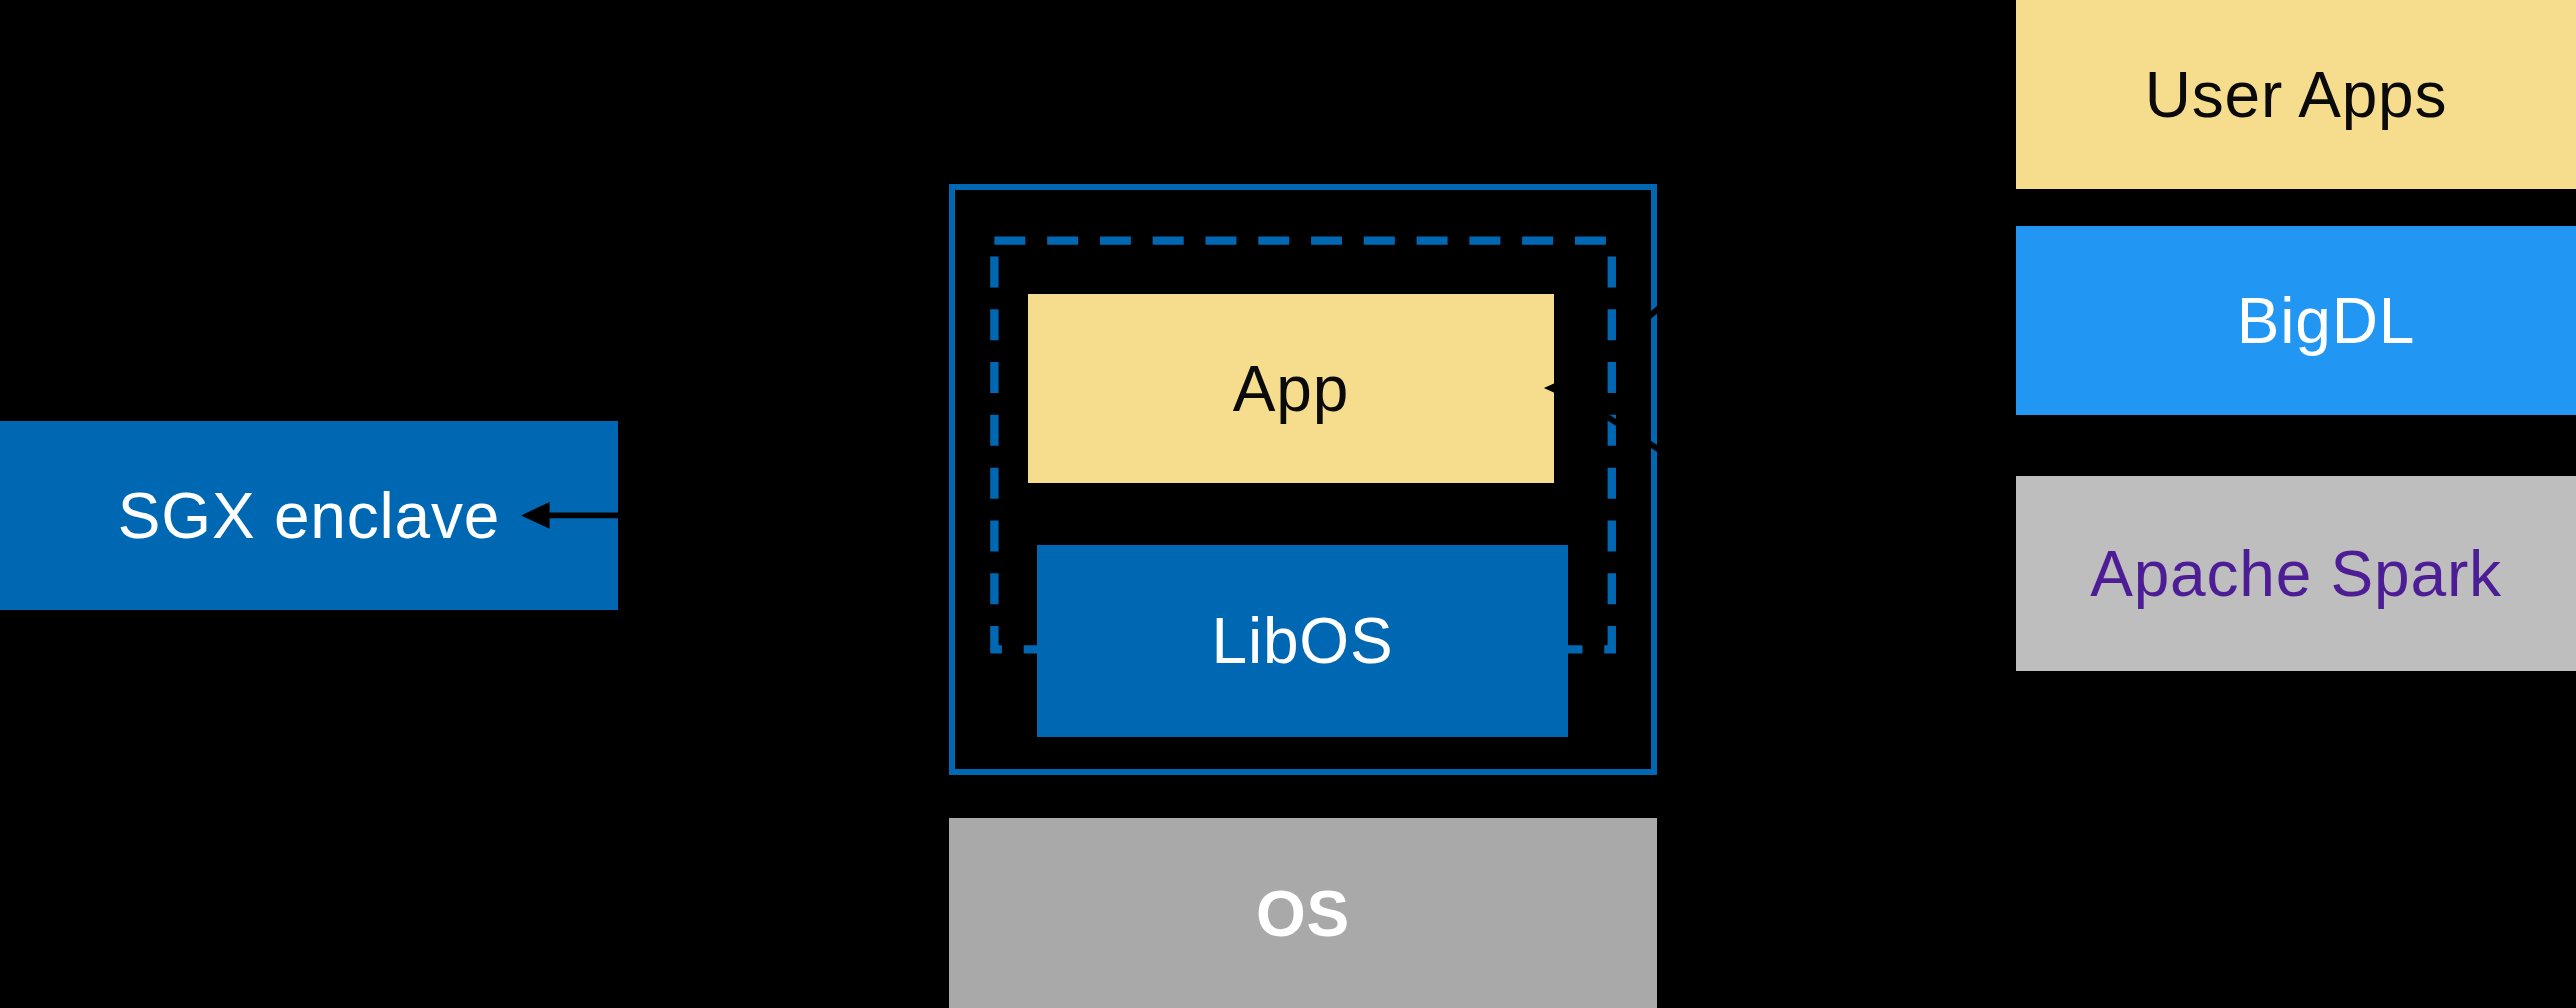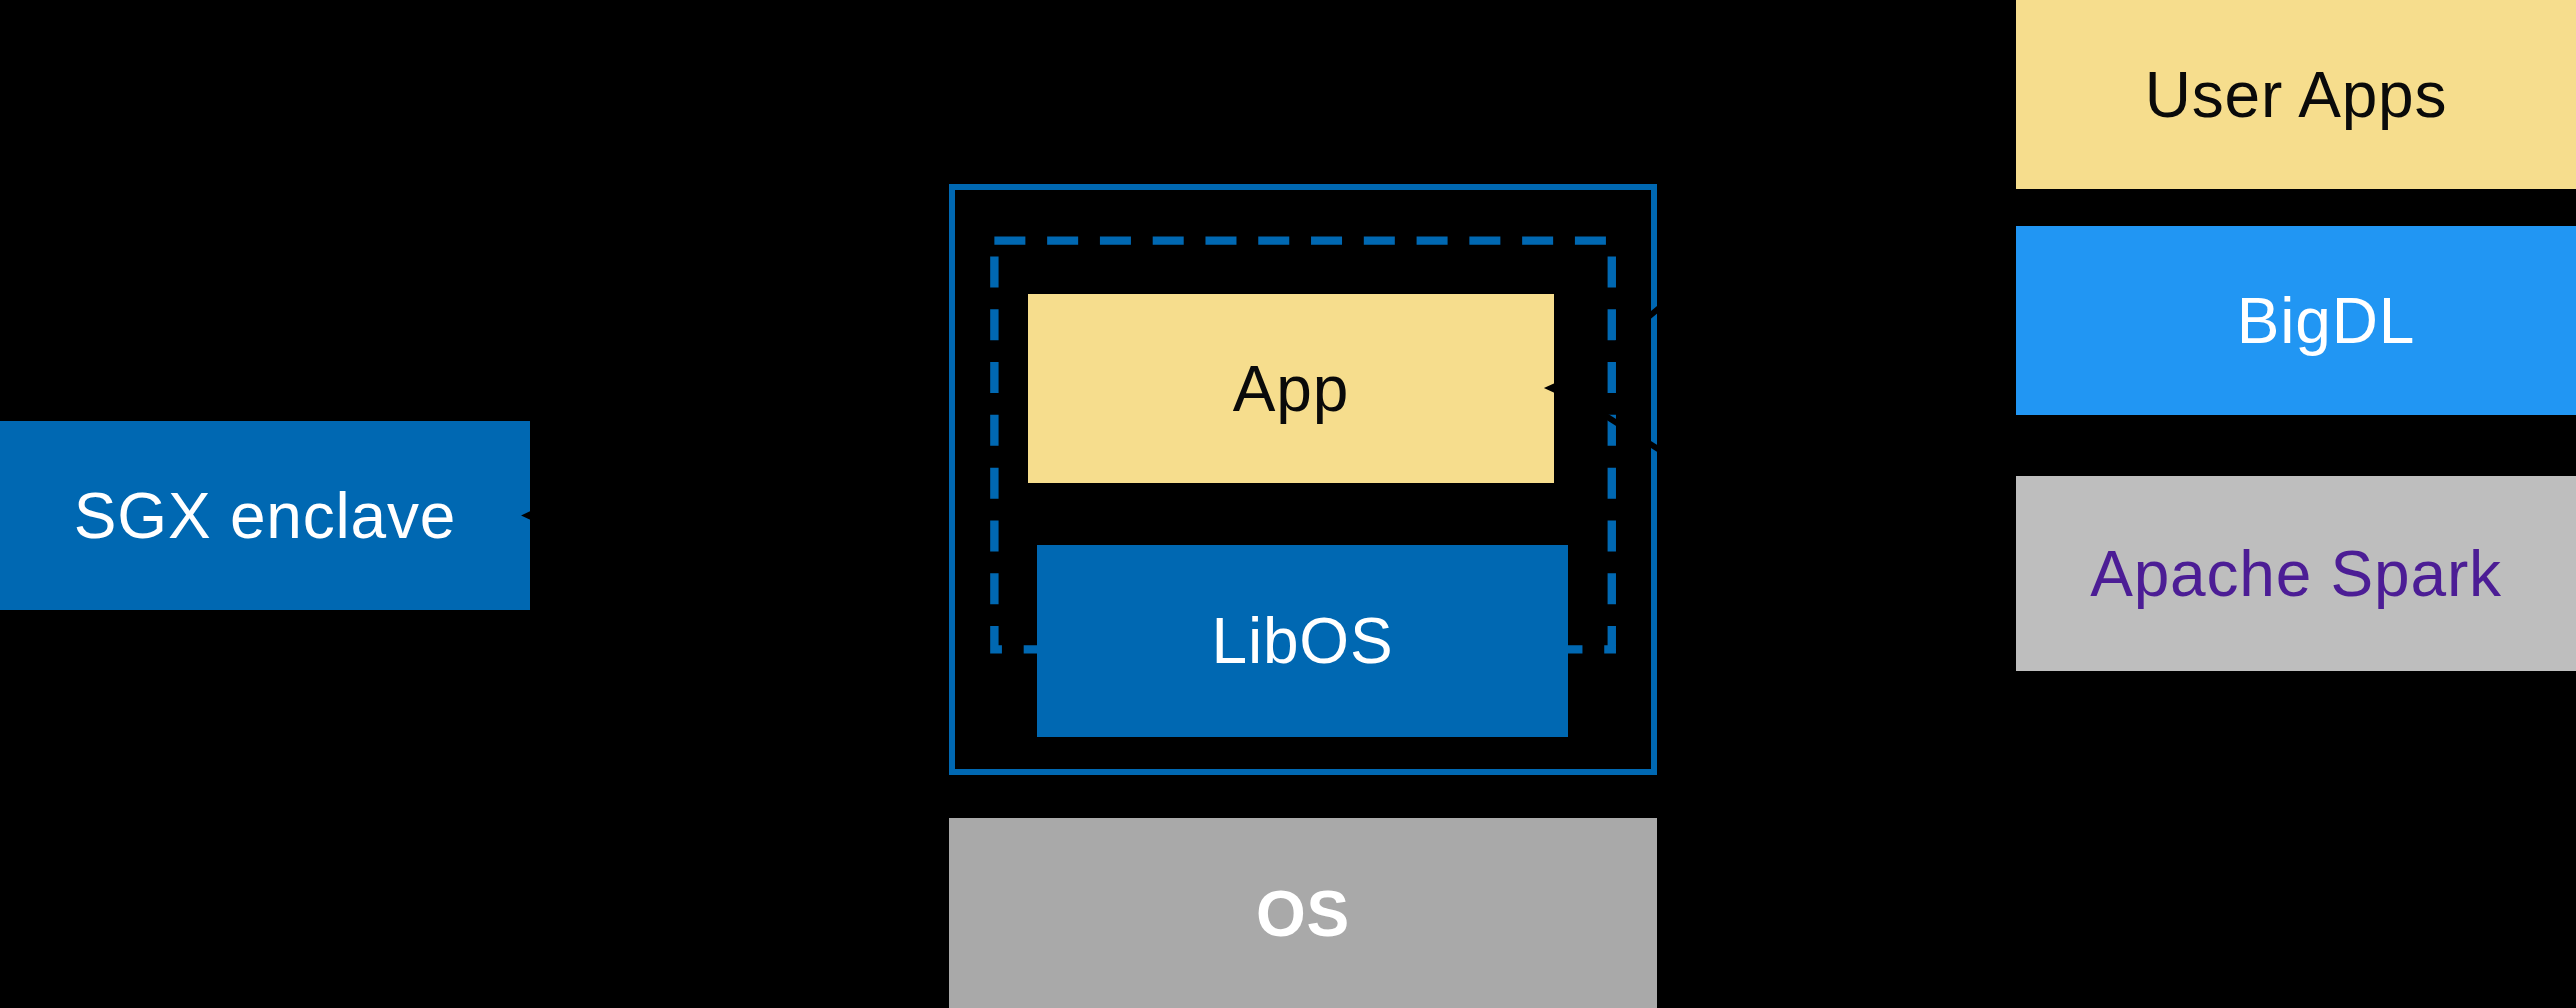--- a/index.html
+++ b/index.html
@@ -36,21 +36,21 @@
     white-space: nowrap;
   }
   .svg-layer {
     position: absolute;
     left: 0; top: 0;
     width: 2576px; height: 1009px;
     pointer-events: none;
   }
 
   
-  .sgx-box { left: 0; top: 421px; width: 530px; height: 189px; background: var(--intel-blue); }
+  .sgx-box { left: 0; top: 421px; width: 618px; height: 189px; background: var(--intel-blue); }
   .sgx-box .label { color: var(--text-light); }
 
   
   .enclave-outline {
     position: absolute;
     left: 949px; top: 184px; width: 708px; height: 591px;
     border: 6.7px solid var(--intel-blue);
     background: transparent;
   }
 

